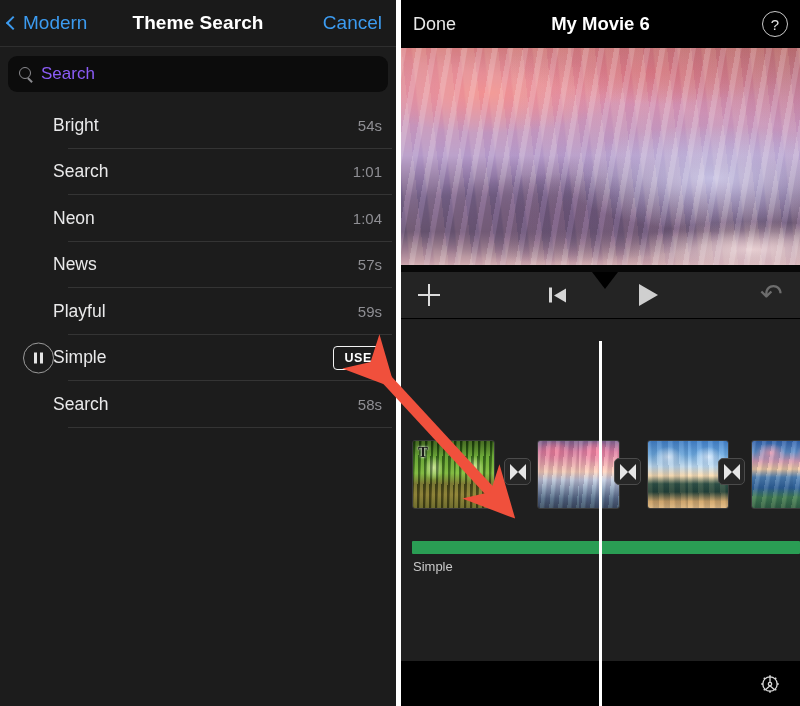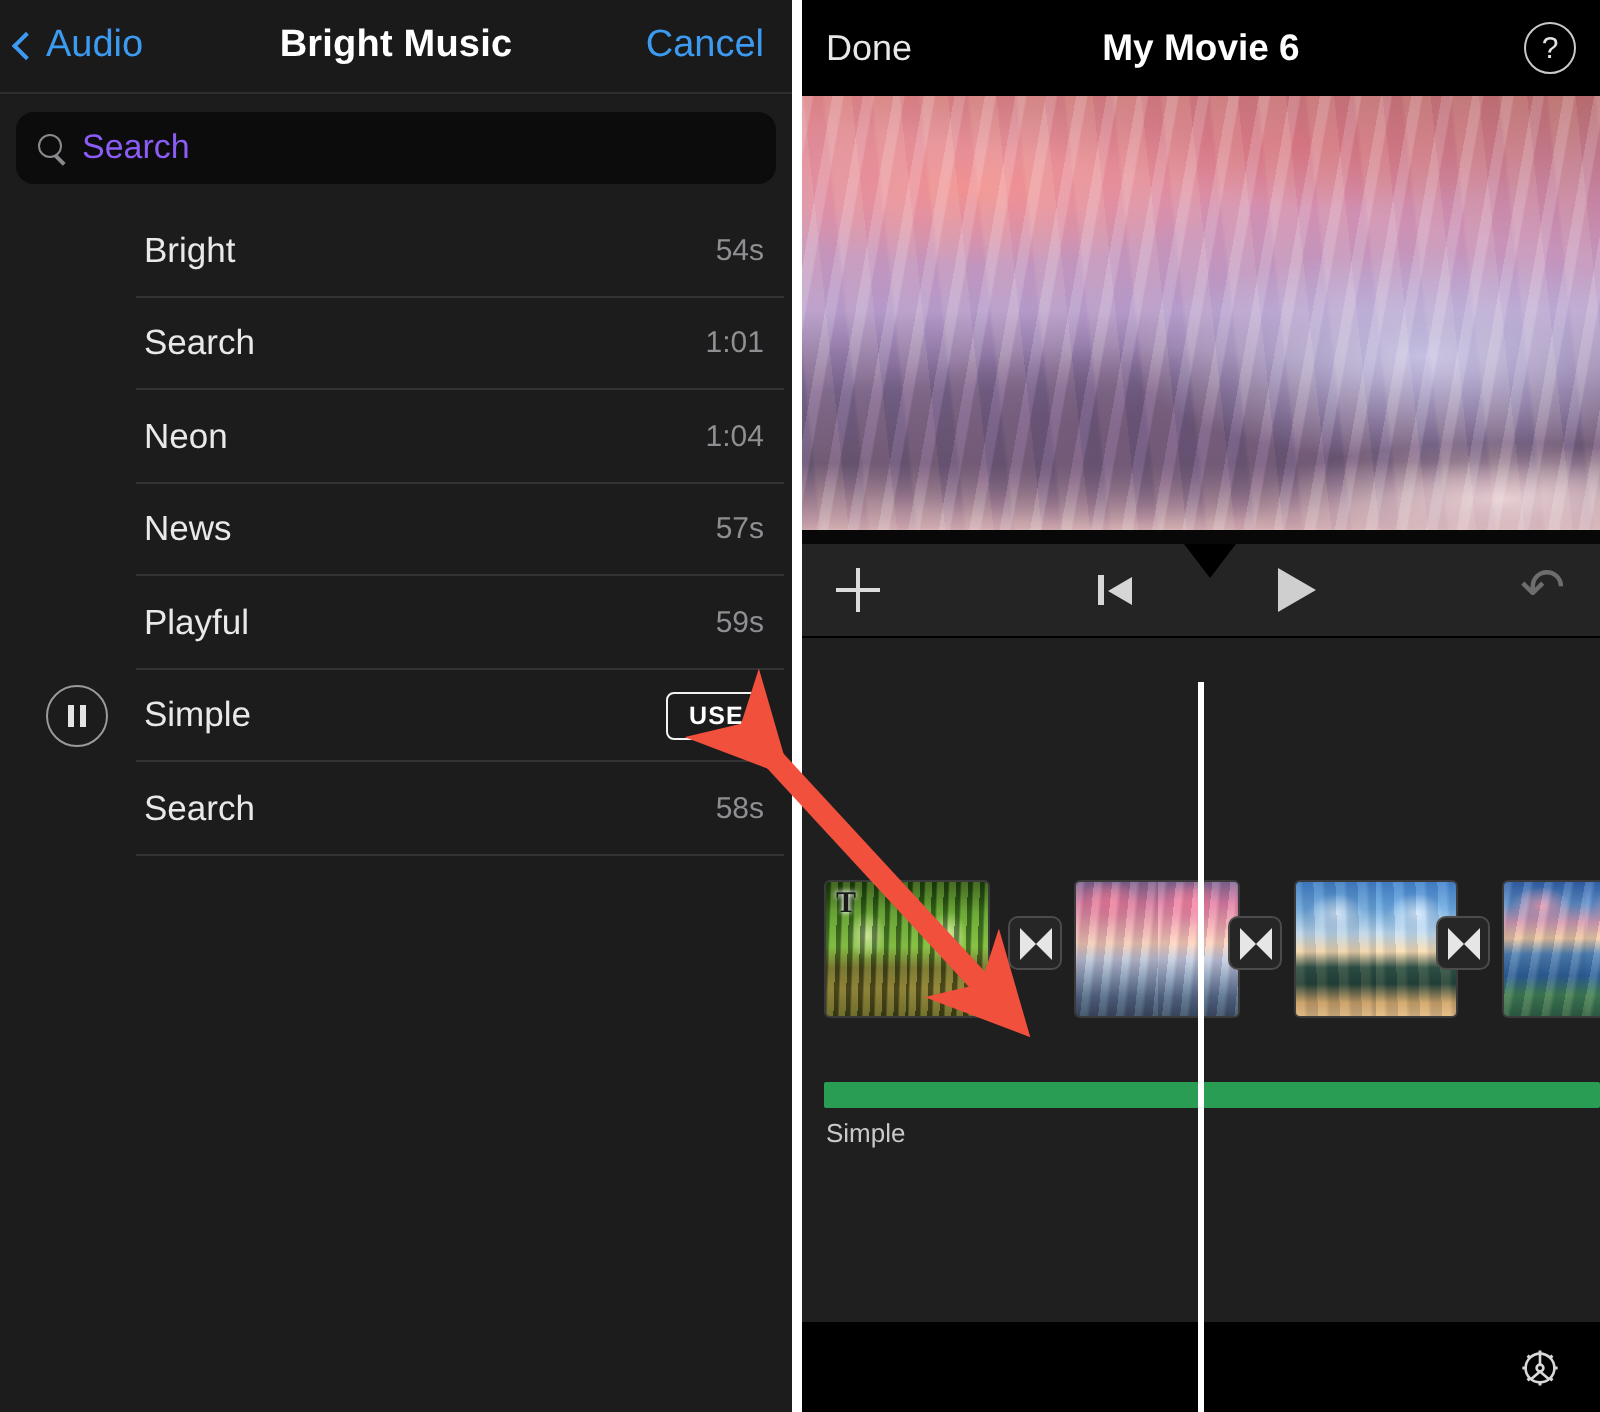--- a/index.html
+++ b/index.html
@@ -51,21 +51,21 @@
     content:""; position:absolute; left:9px; top:9.5px;
     width:5.5px; height:1.6px; background:#8a8a8e;
     transform:rotate(45deg); transform-origin:left center;
   }
   .search-ph { color:#8b5cf6; font-size:17px; }
 
   .track-list { position:relative; }
   .track-row {
     position:relative; height:46.5px;
     display:flex; align-items:center;
-    padding-left:72px; padding-right:14px;
+    padding-left:53px; padding-right:14px;
   }
   .track-row + .track-row::before,
   .track-row:first-child::after { content:""; }
   .track-row::after {
     content:""; position:absolute; left:68px; right:4px; bottom:0;
     height:1px; background:#343434;
   }
   .track-name { color:#e9e9ea; font-size:17.5px; flex:1; }
   .track-dur { color:#8e8e93; font-size:15px; }
   .pause-btn {
@@ -285,23 +285,23 @@
 </head>
 <body>
 
 <div class="screen">
 
   <div class="left-panel">
 
     <div class="nav-bar">
       <div class="nav-back">
         <span class="chev"></span>
-        <span>Audio</span>
-      </div>
-      <div class="nav-title">Bright Music</div>
+        <span>Modern</span>
+      </div>
+      <div class="nav-title">Theme Search</div>
       <div class="nav-cancel">Cancel</div>
     </div>
 
     <div class="search-wrap">
       <div class="search-field">
         <span class="search-ico"></span>
         <span class="search-ph">Search</span>
       </div>
     </div>
 

